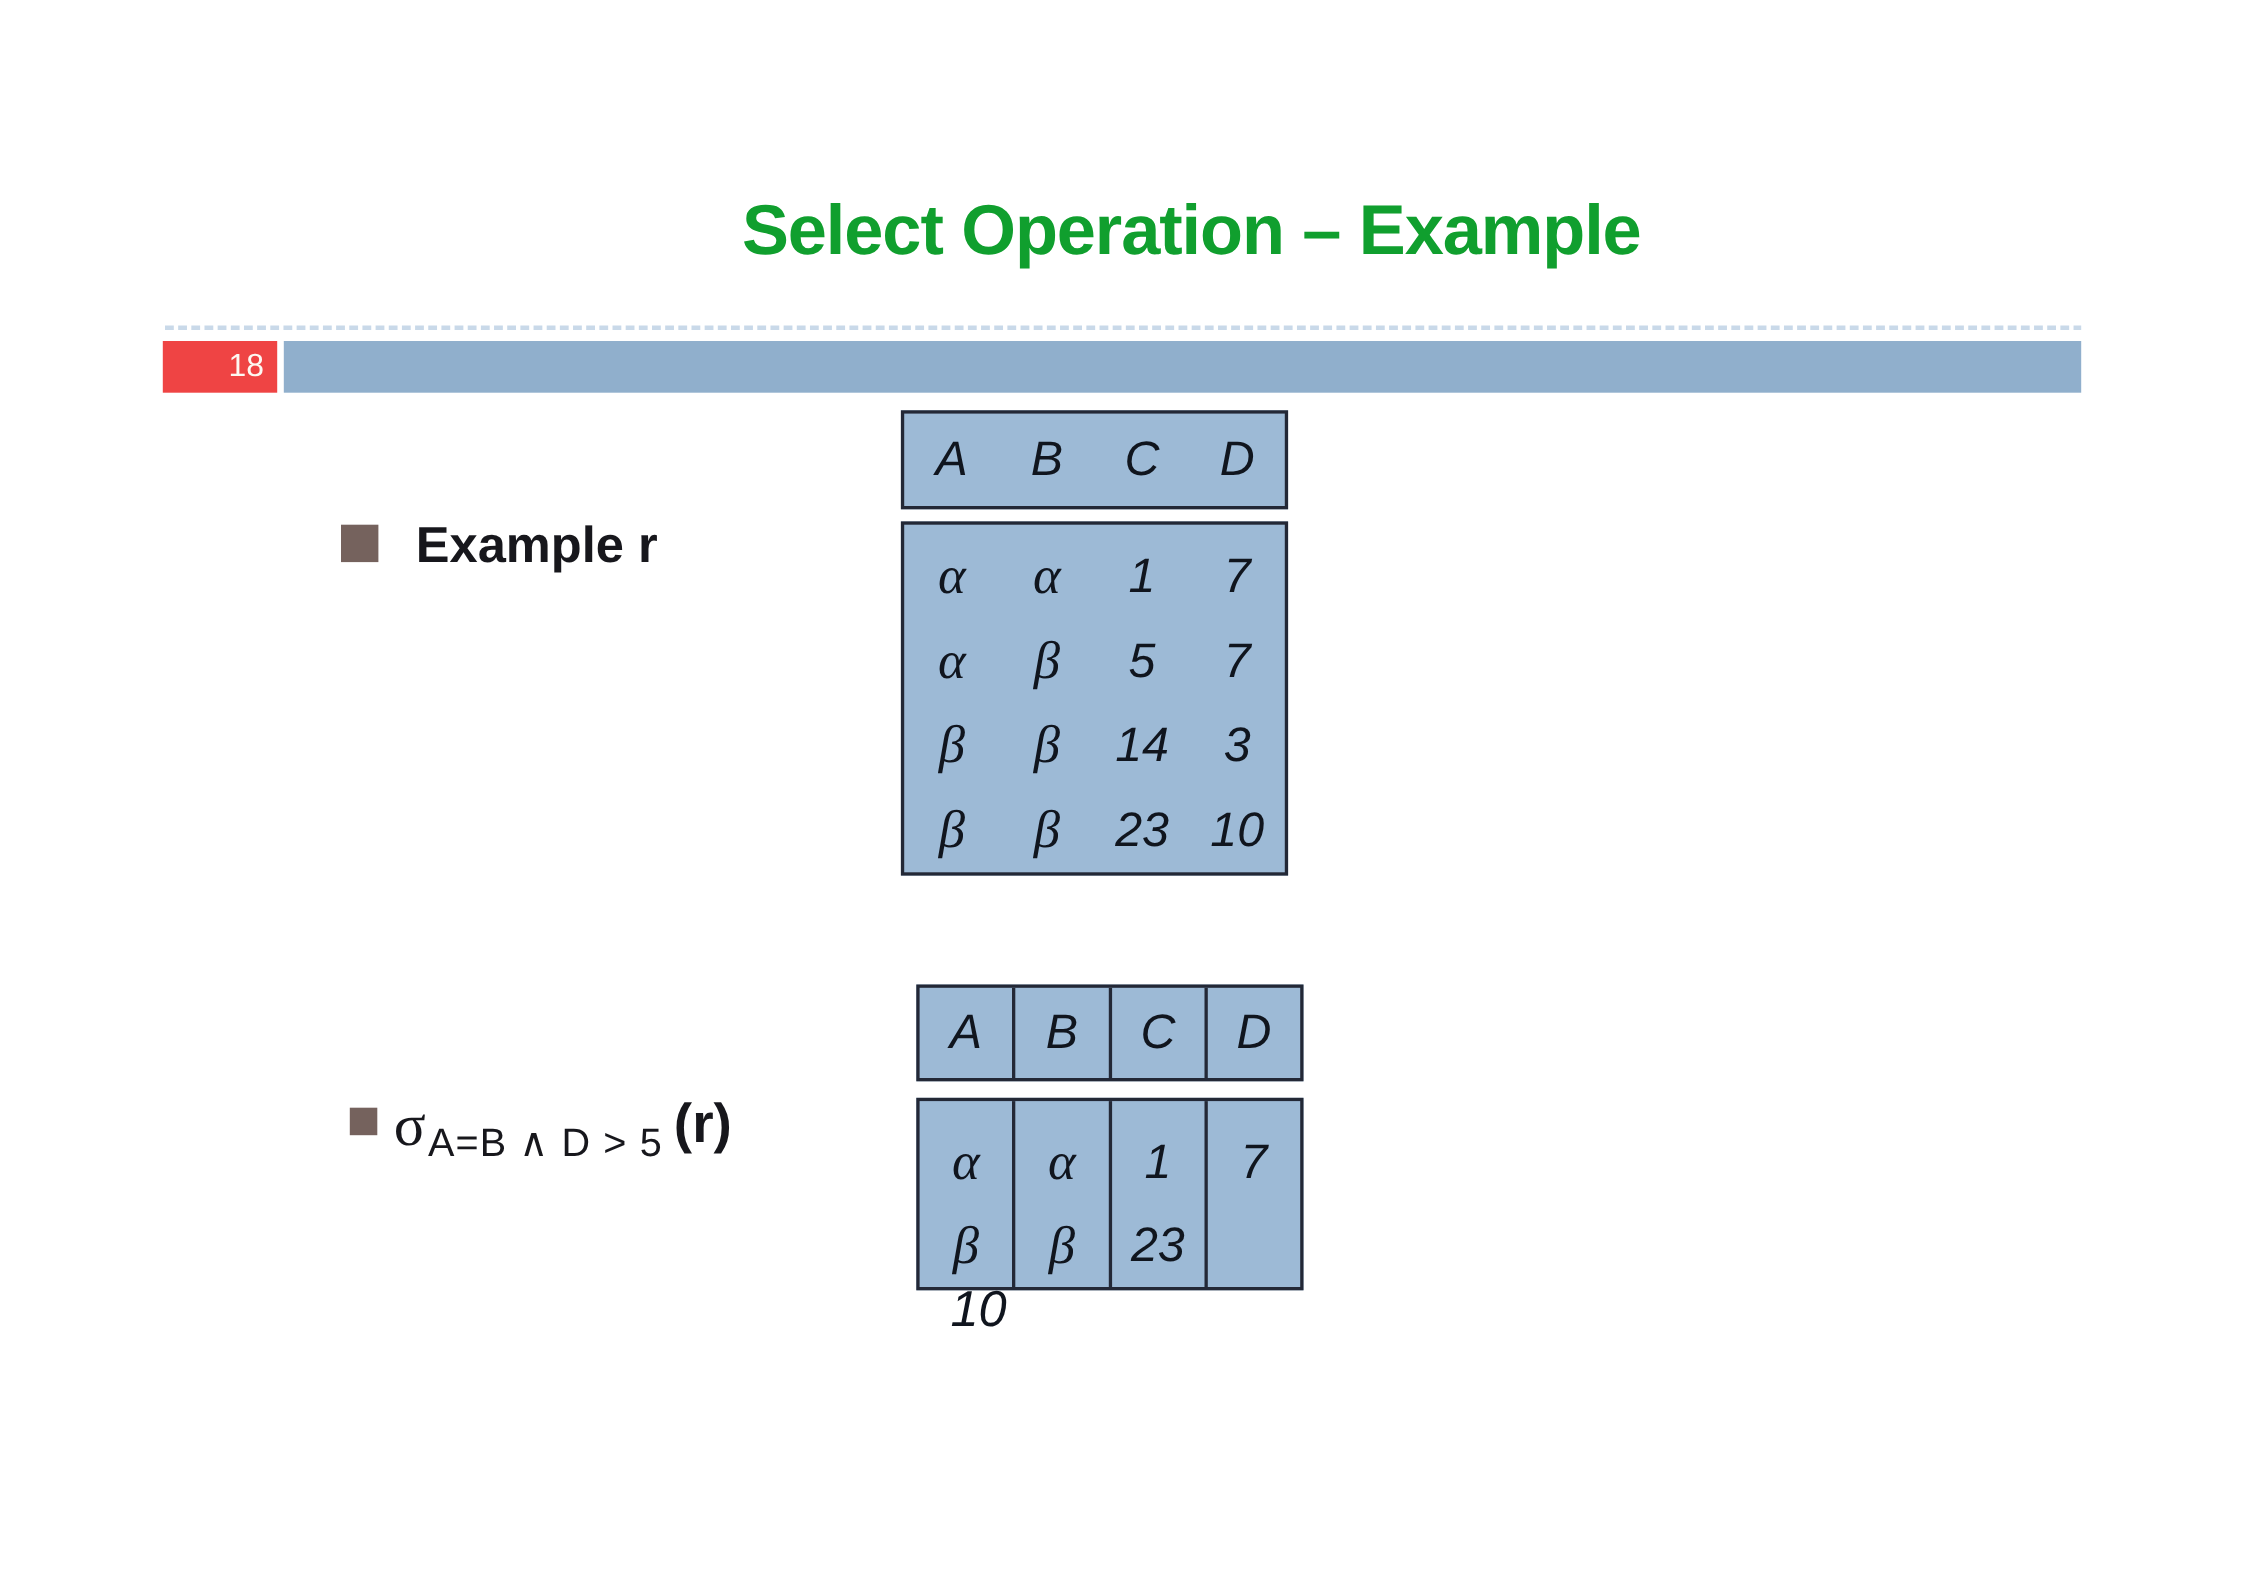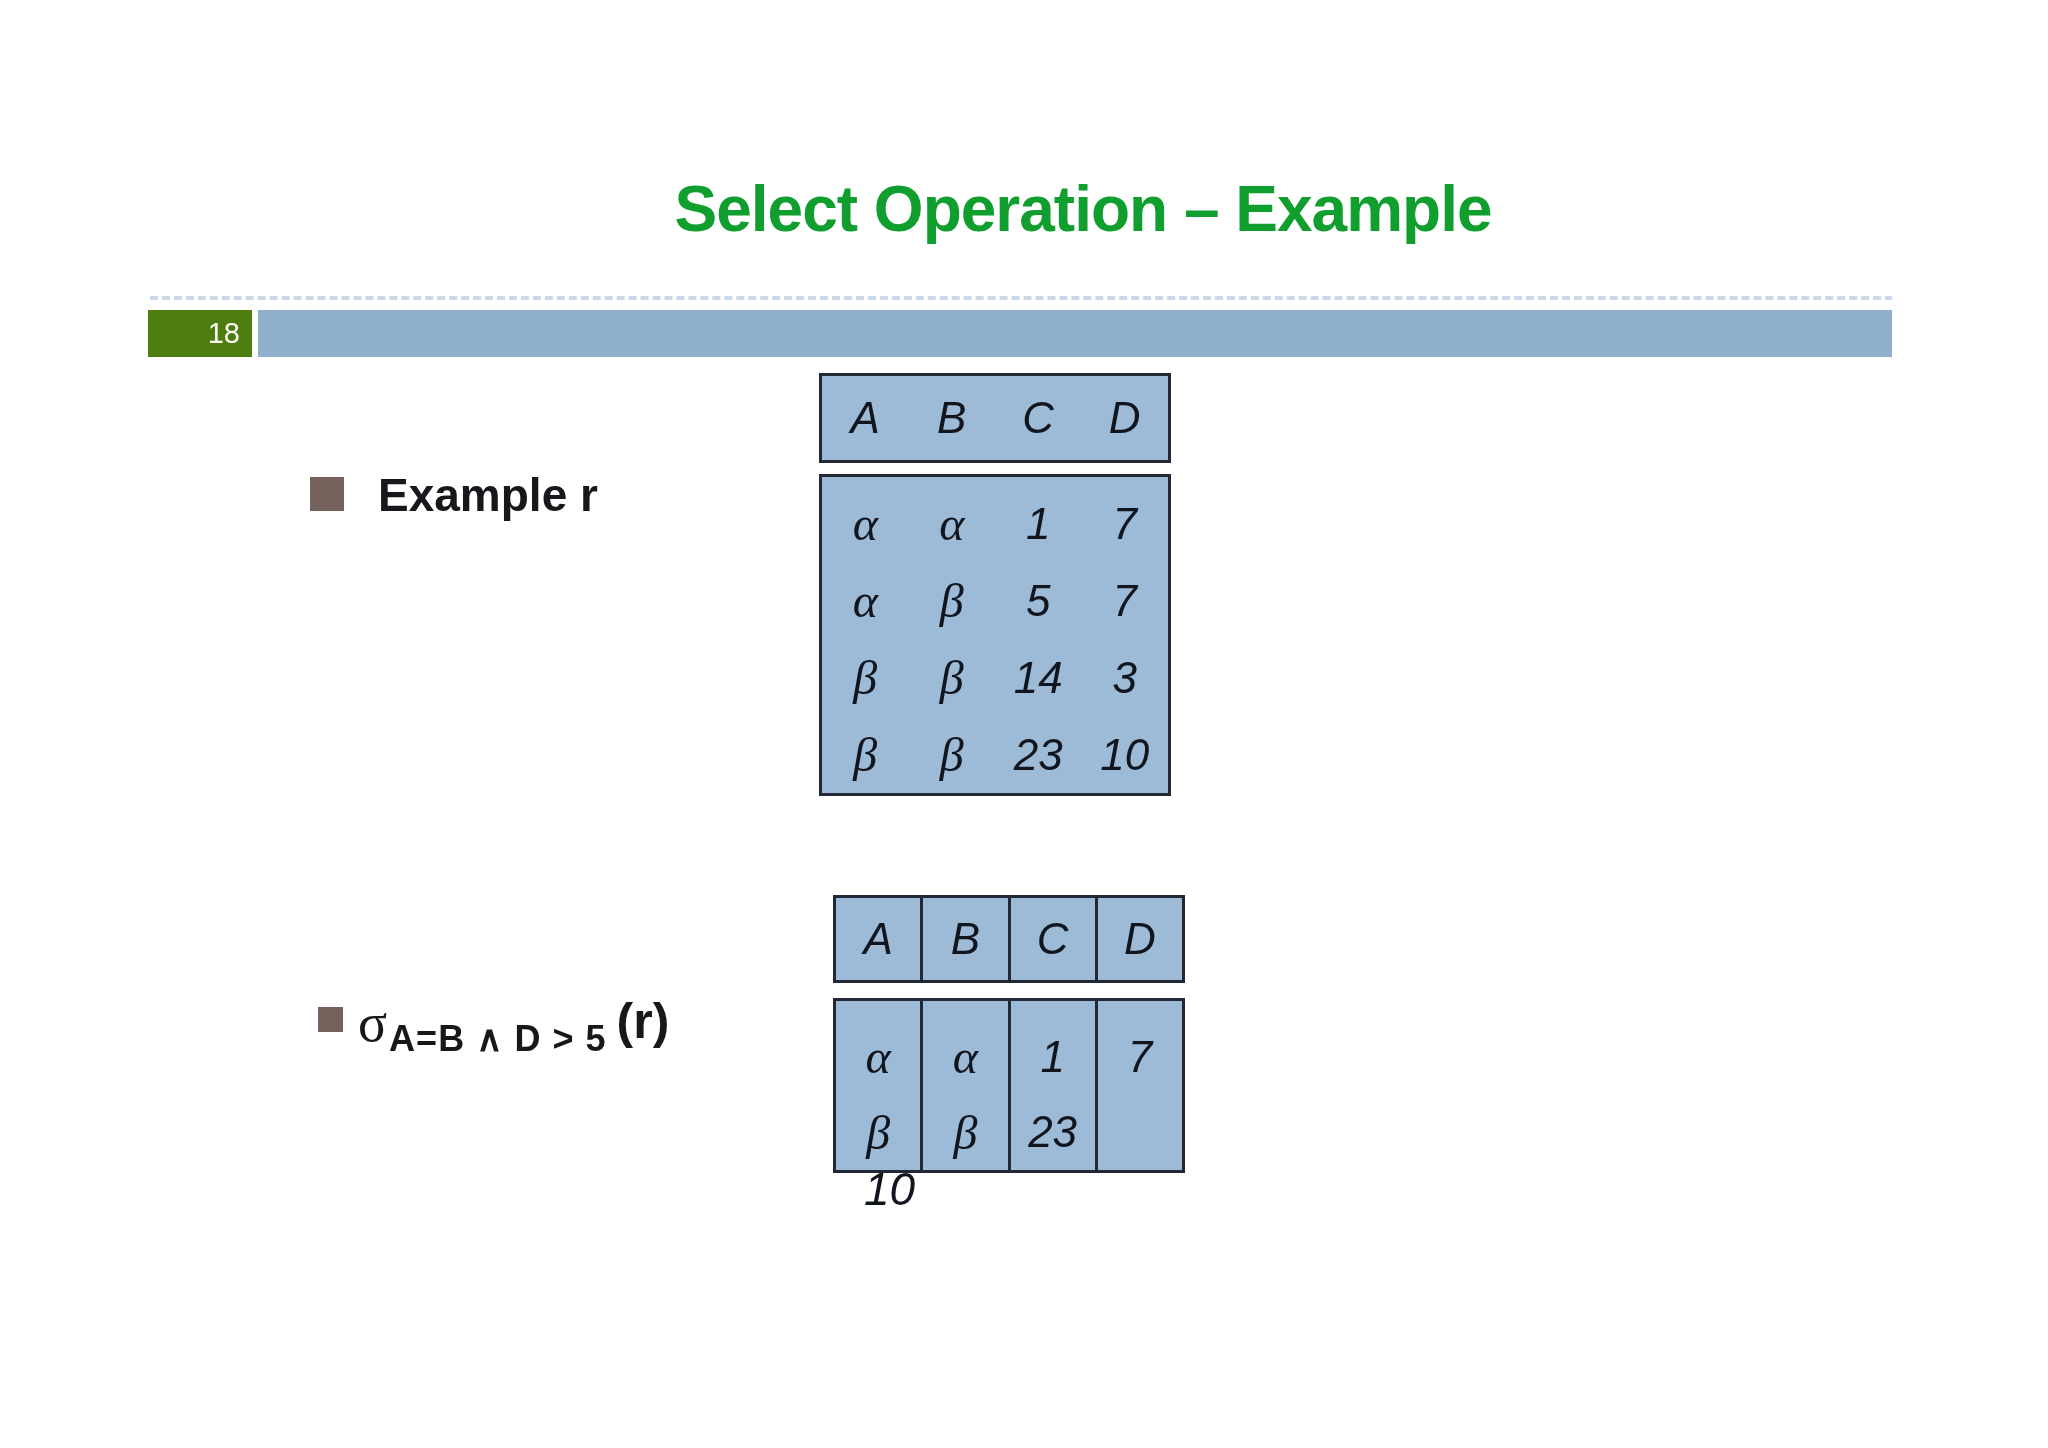--- a/index.html
+++ b/index.html
@@ -9,21 +9,21 @@
   }
   .title{
     position:absolute;top:172px;left:1083px;transform:translateX(-50%);
     font-size:64px;font-weight:bold;color:#109f2e;letter-spacing:-1px;white-space:nowrap;
   }
   .dashed-rule{
     position:absolute;left:150px;top:296px;width:1755px;height:0;
     border-top:4px dashed #c9d9e9;
   }
   .page-box{
-    position:absolute;left:148px;top:310px;width:104px;height:47px;background:#4d7c0f;
+    position:absolute;left:148px;top:310px;width:104px;height:47px;background:#ef4444;
     color:#fdf8f2;font-size:29px;display:flex;align-items:center;justify-content:flex-end;
     padding-right:12px;box-sizing:border-box;
   }
   .header-bar{position:absolute;left:258px;top:310px;width:1644px;height:47px;background:#90afcc;}
   .bullet-square{position:absolute;background:#75625d;}
   .bullet-square.b1{left:310px;top:477px;width:34px;height:34px;}
   .bullet-square.b2{left:318px;top:1007px;width:25px;height:25px;}
   .relation-label{position:absolute;left:378px;top:468px;font-size:46px;font-weight:bold;color:#17171c;white-space:nowrap;}
 
   
@@ -37,21 +37,21 @@
   }
   .t1-row{flex:1;display:flex;}
   .cell{flex:1;display:flex;align-items:center;justify-content:center;}
   .hdr{font-style:italic;font-size:44px;color:#10151e;}
   .greek{font-family:"Liberation Serif","DejaVu Serif",serif;font-style:italic;font-size:48px;color:#10151e;}
   .num{font-style:italic;font-size:44px;color:#10151e;}
 
   
   .sigma-line{position:absolute;left:358px;top:988px;display:flex;align-items:flex-start;color:#17171c;white-space:nowrap;}
   .sigma-op{font-family:"Liberation Serif","DejaVu Serif",serif;font-size:54px;line-height:1;margin-top:8px;}
-  .sigma-sub{font-size:36px;font-weight:bold;margin-top:30px;margin-left:2px;letter-spacing:1px;}
+  .sigma-sub{font-size:36px;font-weight:normal;margin-top:30px;margin-left:2px;letter-spacing:1px;}
   .sigma-operand{font-size:50px;font-weight:bold;line-height:1;margin-left:10px;margin-top:8px;}
 
   
   .t2-header{
     position:absolute;left:833px;top:895px;width:352px;height:88px;background:#9dbad6;
     border:3px solid #232836;box-sizing:border-box;display:flex;
   }
   .t2-header .cell{border-left:3px solid #232836;}
   .t2-header .cell:first-child{border-left:none;}
   .t2-body{

